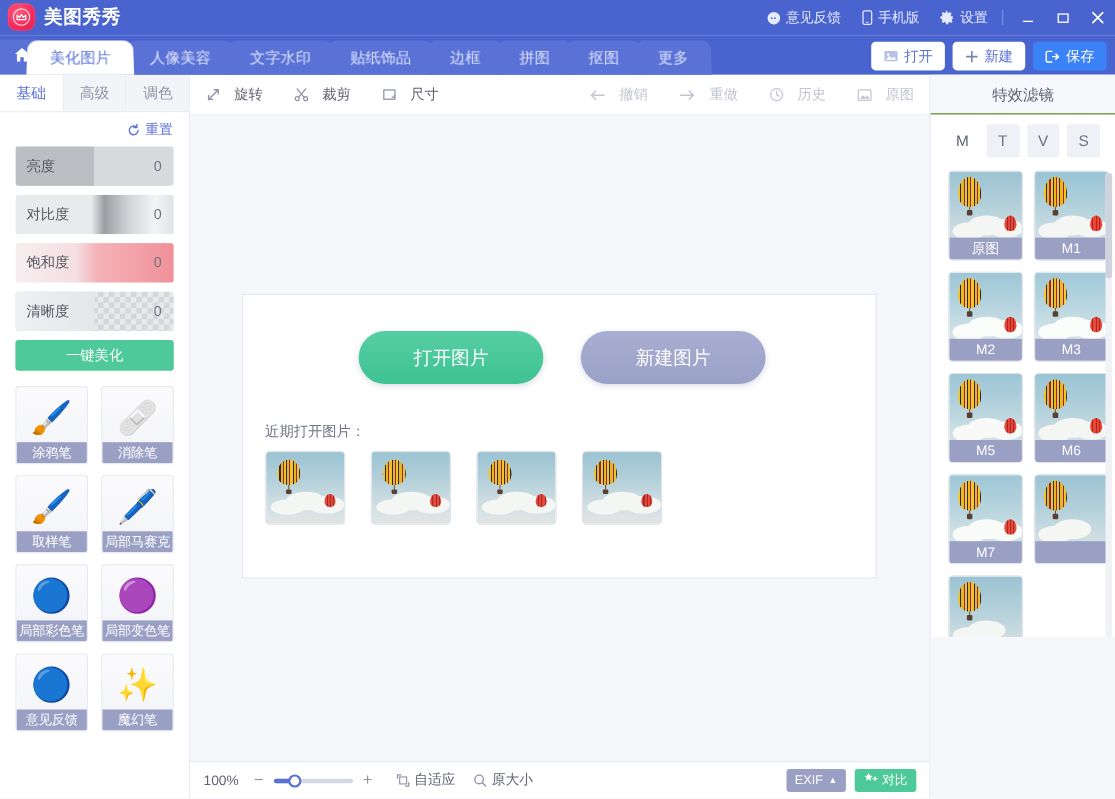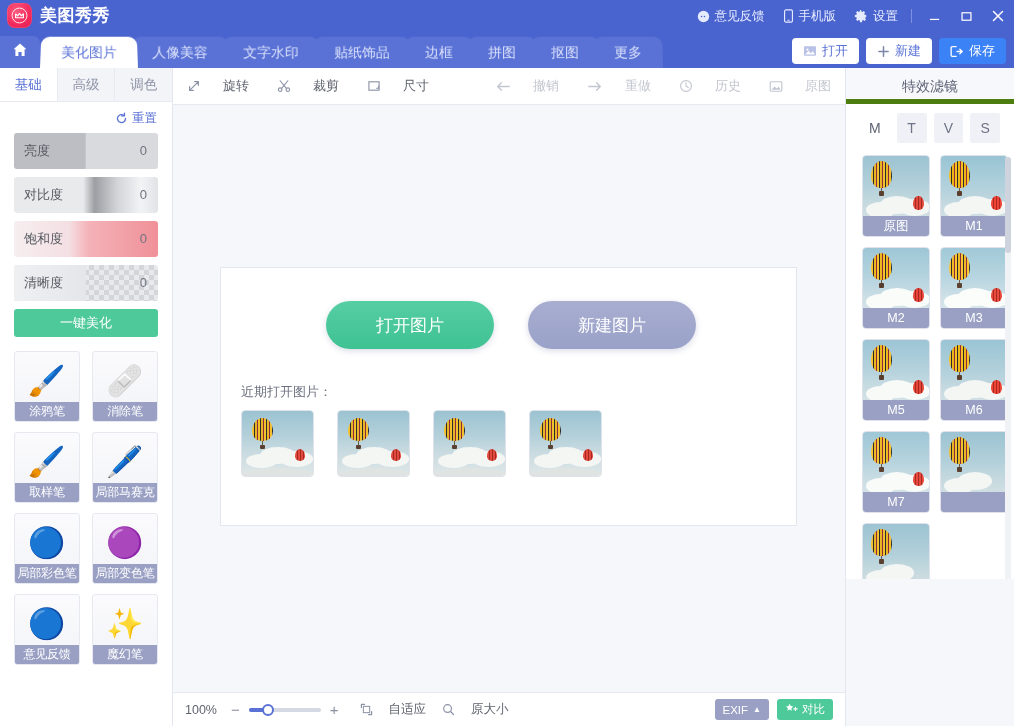--- a/index.html
+++ b/index.html
@@ -45,21 +45,21 @@
   
   .tabbar {
     position: absolute; left: 0; top: 32px; width: 1014px; height: 36px;
     background: #4a64cf;
   }
   .tab-home {
     position: absolute; left: 0; top: 4px; width: 40px; height: 32px;
     background: #5a72d6; border-radius: 0 7px 0 0;
     display: flex; align-items: center; justify-content: center;
   }
-  .tabs { position: absolute; left: 40px; top: 4px; height: 32px; display: flex; }
+  .tabs { position: absolute; left: 24px; top: 4px; height: 32px; display: flex; }
   .tab {
     position: relative; height: 32px; line-height: 32px; padding: 0 21px;
     color: #dbe2fb; font-size: 14px; background: #5a72d6;
     border-radius: 9px 9px 0 0; margin-left: -7px;
     transform: perspective(14px) rotateX(0.6deg);
     transform-origin: bottom;
     text-align: center; white-space: nowrap;
   }
   .tab:first-child { margin-left: 0; }
   .tab.active {
@@ -144,21 +144,21 @@
     letter-spacing: -.2px;
   }
 
   
   .canvas-toolbar {
     position: absolute; left: 173px; top: 68px; width: 672px; height: 37px;
     background: #fff; border-bottom: 1px solid #e6e9f1;
     display: flex; align-items: center;
   }
   .ctb-item {
-    display: flex; align-items: center; gap: 22px; height: 37px;
+    display: flex; align-items: center; gap: 12px; height: 37px;
     padding: 16px 14px; font-size: 13px; color: #60646f;
   }
   .ctb-item.dim { color: #c3c6d0; }
   .ctb-item svg { display: block; }
   .ctb-spacer { flex: 1; }
 
   
   .canvas {
     position: absolute; left: 173px; top: 105px; width: 672px; height: 587px;
     background: #f5f7fb;
@@ -217,41 +217,41 @@
   .zoom-minus, .zoom-plus { color: #8d91a0; font-size: 15px; padding: 0 5px; line-height: 1; }
   .zoom-track {
     position: relative; width: 72px; height: 4px; border-radius: 2px;
     background: #d5d9e3; margin: 0 4px;
   }
   .zoom-fill { position: absolute; left: 0; top: 0; height: 4px; width: 17px; border-radius: 2px; background: #5a72d6; }
   .zoom-knob {
     position: absolute; left: 13px; top: -4px; width: 12px; height: 12px;
     border-radius: 50%; background: #fff; border: 2px solid #5a72d6;
   }
-  .sb-item { display: flex; align-items: center; gap: 16px; font-size: 12.5px; color: #60646f; margin-left: 16px; text-align: center; }
+  .sb-item { display: flex; align-items: center; gap: 4px; font-size: 12.5px; color: #60646f; margin-left: 16px; text-align: center; }
   .sb-item svg { display: block; }
   .sb-spacer { flex: 1; }
   .exif-btn {
     height: 21px; border-radius: 3px; background: #9aa0c4; color: #fff;
     font-size: 11.5px; display: flex; align-items: center; gap: 5px; padding: 0 8px;
   }
   .compare-btn {
     height: 21px; border-radius: 3px; background: #4ec99a; color: #fff;
     font-size: 11.5px; display: flex; align-items: center; gap: 4px; padding: 0 8px; margin-left: 8px;
   }
 
   
   .rightpanel {
     position: absolute; left: 845px; top: 68px; width: 169px; height: 658px;
     background: #fff; border-left: 1px solid #e3e6ef;
   }
   .rp-title {
     height: 36px; line-height: 36px; text-align: center;
     font-size: 14px; color: #5d6374; background: #f7f8fc;
-    border-bottom: 5px solid #4d7c0f;
+    border-bottom: 1px solid #4d7c0f;
   }
   .rp-tabs { display: flex; gap: 7px; padding: 9px 14px 8px 14px; }
   .rp-tab {
     flex: 1; height: 30px; line-height: 30px; text-align: center;
     font-size: 14px; color: #6f7486; background: #f0f1f6; border-radius: 2px;
   }
   .rp-tab.active { background: #fff; color: #5d6374; }
   .rp-scroll {
     position: relative; height: 466px; overflow: hidden;
     padding: 4px 0 0 0;

